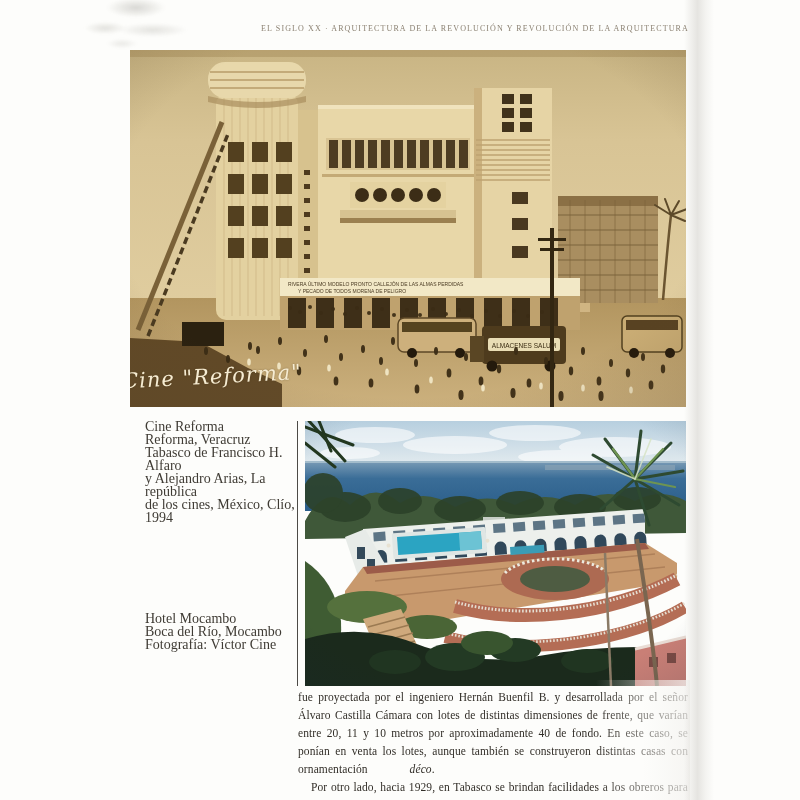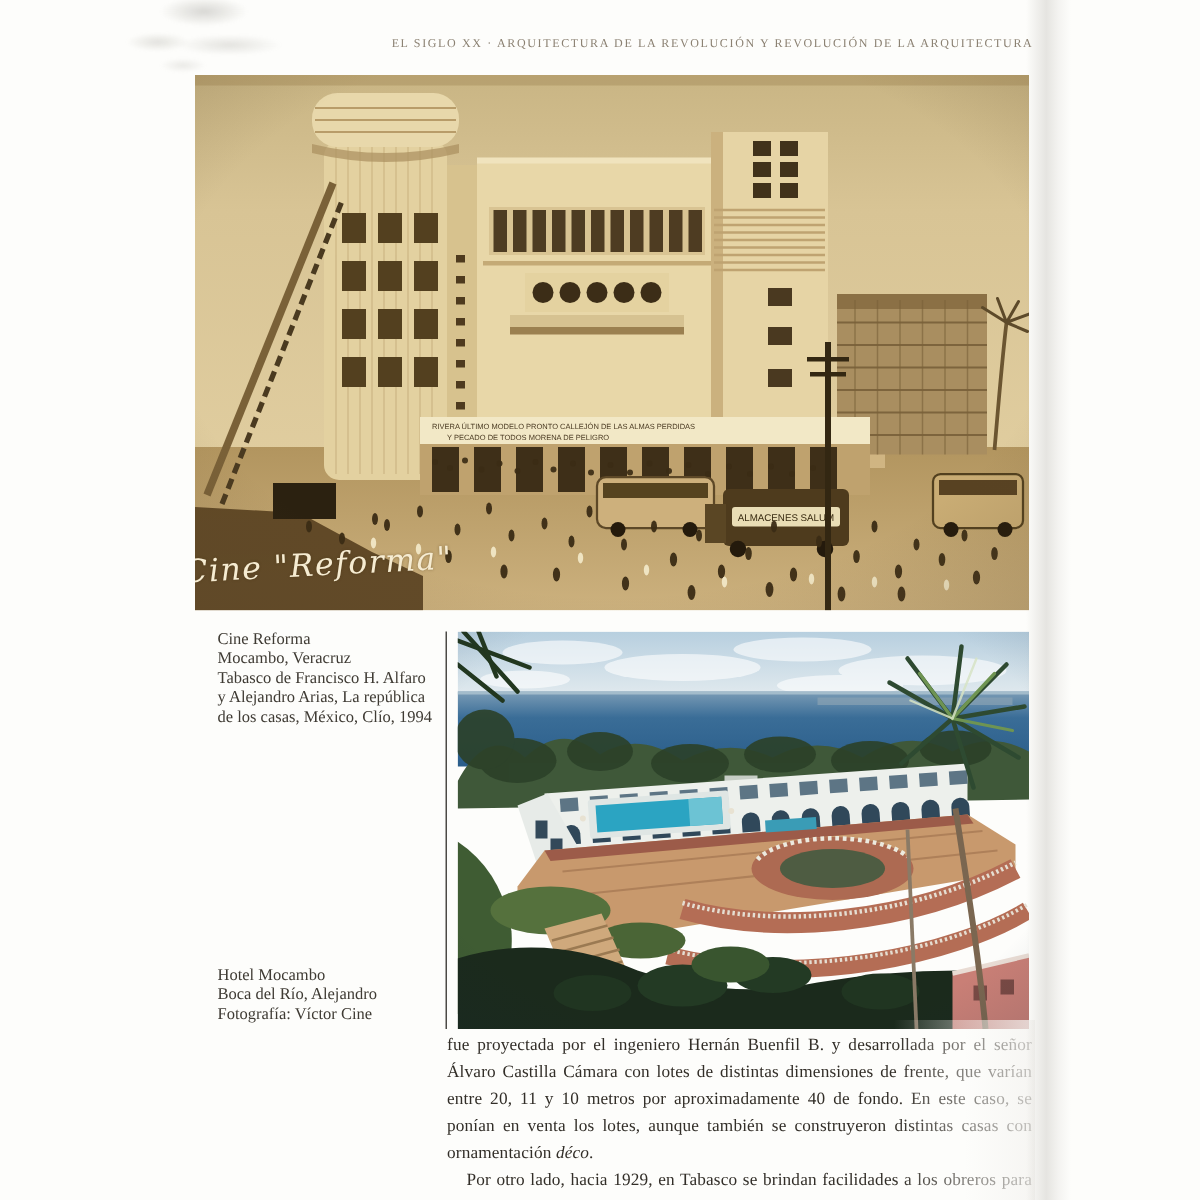--- a/index.html
+++ b/index.html
@@ -17,34 +17,34 @@
     font-size:8px;letter-spacing:1.1px;color:#8b8172;font-variant:small-caps;
     font-family:"Liberation Serif","DejaVu Serif",serif;}
   
   .fig1{position:absolute;left:130px;top:50px;width:556px;height:357px;overflow:hidden;}
   .fig1 svg{display:block;}
   .script-overlay{position:absolute;left:-8px;top:312px;width:280px;
     font-style:italic;font-size:21px;color:#f6ecd2;transform:rotate(-3deg);
     font-family:"DejaVu Serif","Liberation Serif",serif;letter-spacing:1px;
     text-shadow:0 0 2px rgba(70,50,20,.45);white-space:nowrap;}
   
-  .caption{position:absolute;left:145px;width:155px;font-size:11px;line-height:13px;color:#3f3b34;}
+  .caption{position:absolute;left:145px;width:155px;font-size:14px;line-height:13px;color:#3f3b34;}
   .cap1{top:420px;}
-  .cap2{top:644px;}
+  .cap2{top:612px;}
   .caption .it{}
   
   .vrule{position:absolute;left:297px;top:421px;width:1px;height:265px;background:#4c4a46;}
   
   .fig2{position:absolute;left:305px;top:421px;width:381px;height:265px;overflow:hidden;}
   
   .bodytext{position:absolute;left:298px;top:688px;width:390px;height:112px;overflow:hidden;
     font-size:11.5px;line-height:18px;color:#322e28;text-align:justify;letter-spacing:.1px;}
   .bodytext p{margin:0;}
   .bodytext p.indent{text-indent:13px;}
-  .bodytext .it{font-style:italic;}
+  .bodytext .it{font-style:italic;margin-left:39px;}
   
   .edge-shadow{position:absolute;left:684px;top:0;width:30px;height:800px;pointer-events:none;
     background:linear-gradient(to right, rgba(135,130,120,0) 0%, rgba(135,130,120,.20) 45%,
                rgba(160,156,146,.10) 72%, rgba(255,255,255,0) 100%);}
   .text-fade{position:absolute;left:596px;top:680px;width:94px;height:120px;pointer-events:none;
     background:linear-gradient(to right, rgba(253,253,251,0) 0%, rgba(253,253,251,.40) 50%,
                rgba(244,243,240,.78) 100%);}
 </style>
 </head>
 <body>
@@ -313,24 +313,24 @@
       </g>
 
       <rect x="0" y="0" width="556" height="357" fill="url(#vig1)"></rect>
       <rect x="0" y="0" width="556" height="7" fill="rgba(140,110,60,0.28)"></rect>
     </svg>
     <div class="script-overlay">Cine "Reforma"</div>
   </div>
 
   <div class="caption cap1">
     <div>Cine Reforma</div>
-    <div>Mocambo, Veracruz</div>
+    <div>Reforma, Veracruz</div>
     <div>Tabasco de Francisco H. Alfaro</div>
     <div><span>y Alejandro Arias, </span><span class="it">La república</span></div>
-    <div><span class="it">de los casas</span><span>, México, Clío, 1994</span></div>
+    <div><span class="it">de los cines</span><span>, México, Clío, 1994</span></div>
   </div>
 
   <div class="vrule"></div>
 
   <div class="fig2">
     <svg width="381" height="265" viewBox="0 0 381 265">
       <defs>
         <linearGradient id="sky2" x1="0" y1="0" x2="0" y2="1">
           <stop offset="0" stop-color="#b7cfdf"></stop>
             <stop offset="1" stop-color="#e6edf0"></stop>
@@ -500,21 +500,21 @@
             <path d="M14 0 L26 30"></path>
         </g>
       </g>
 
       <rect x="0" y="0" width="381" height="265" fill="url(#vig2)"></rect>
     </svg>
   </div>
 
   <div class="caption cap2">
     <div>Hotel Mocambo</div>
-    <div>Boca del Río, Alejandro</div>
+    <div>Boca del Río, Mocambo</div>
     <div>Fotografía: Víctor Cine</div>
   </div>
 
   <div class="bodytext">
     <p><span>fue proyectada por el ingeniero Hernán Buenfil B. y desarrollada por el señor Álvaro Castilla Cámara con lotes de distintas dimensiones de frente, que varían entre 20, 11 y 10 metros por aproximadamente 40 de fondo. En este caso, se ponían en venta los lotes, aunque también se construyeron distintas casas con ornamentación </span><span class="it">déco</span><span>.</span></p>
     <p class="indent">Por otro lado, hacia 1929, en Tabasco se brindan facilidades a los obreros para la construcción de sus viviendas en los lugares más altos de Villahermosa con el</p>
   </div>
 
   <div class="text-fade"></div>
   <div class="edge-shadow"></div>

